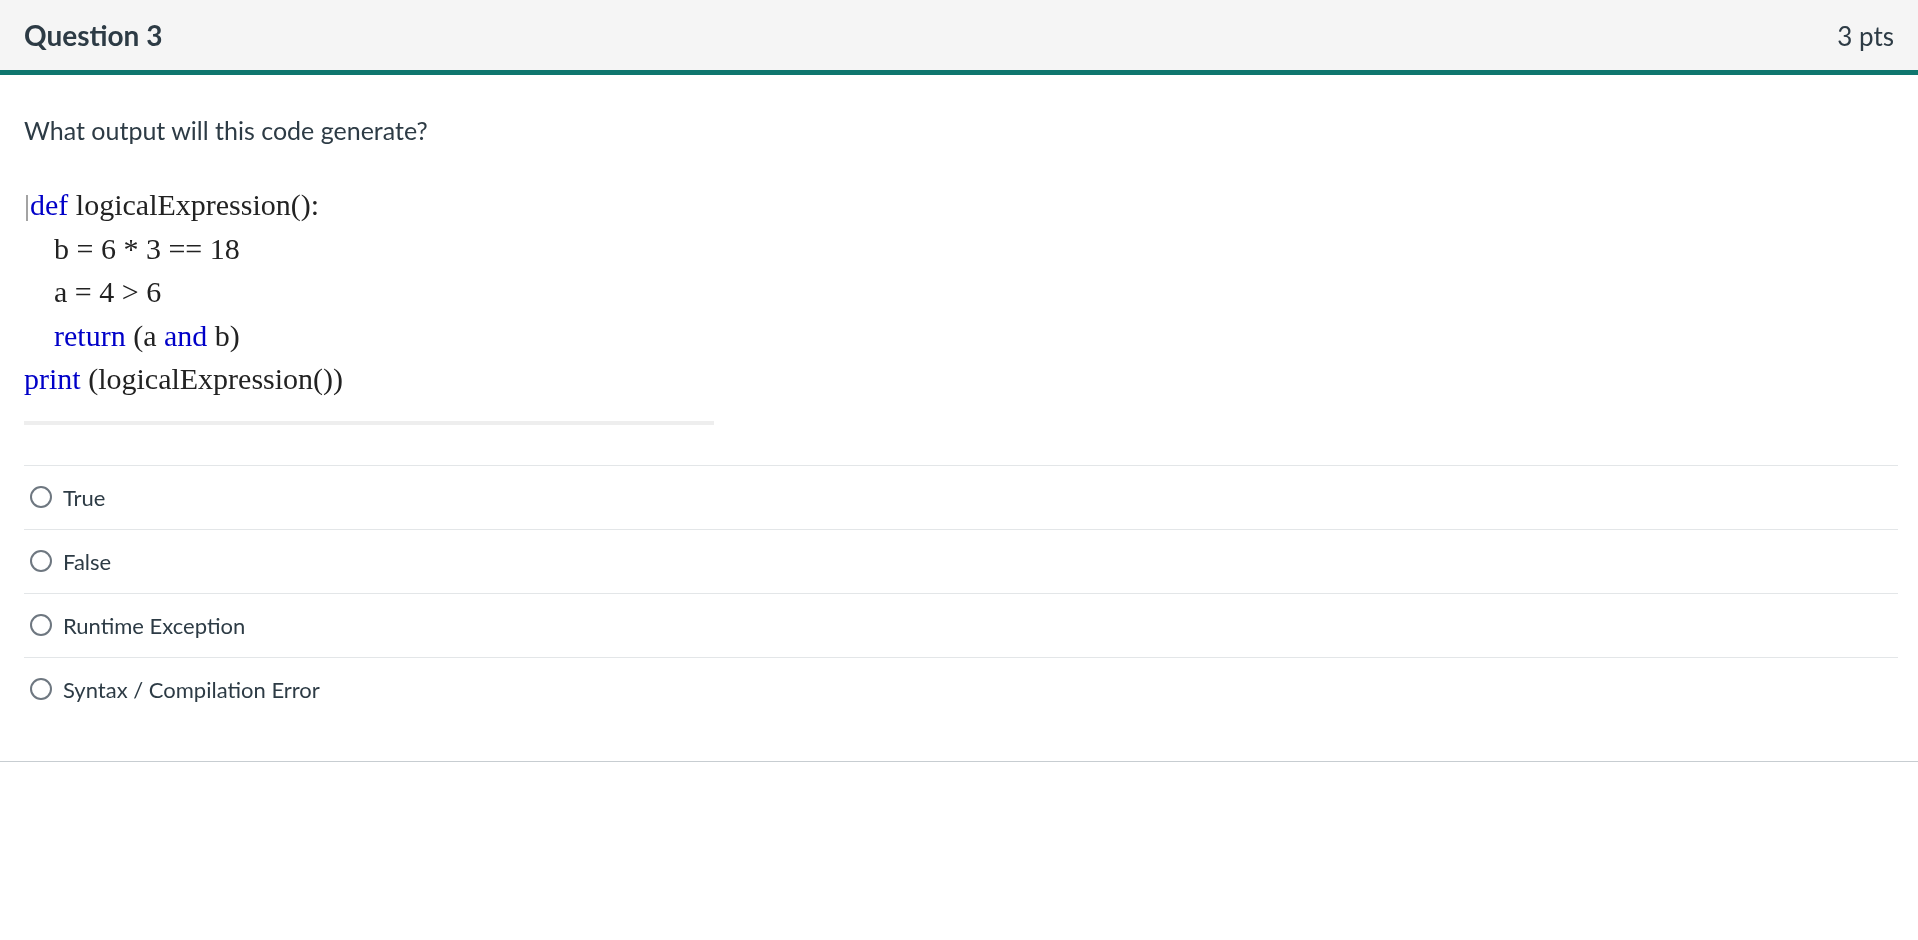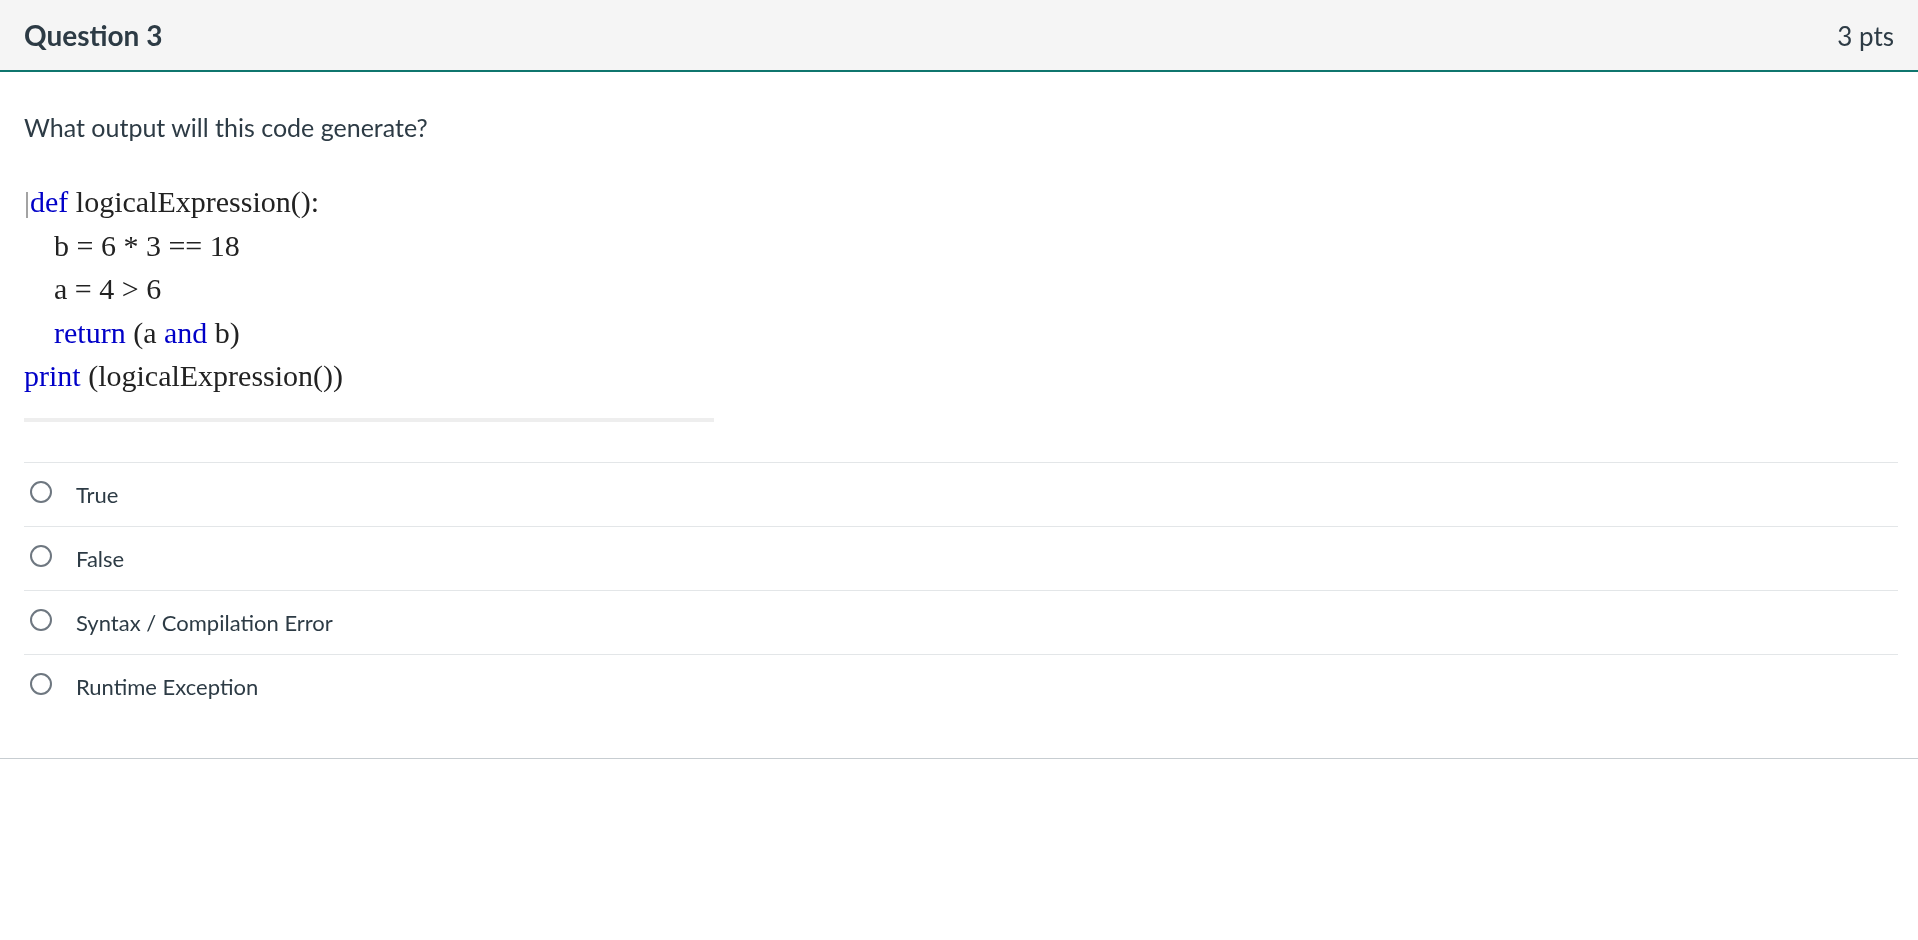--- a/index.html
+++ b/index.html
@@ -9,21 +9,21 @@
     font-family: "Lato", "Helvetica Neue", Helvetica, Arial, sans-serif;
     background: #ffffff;
     color: #2d3b45;
     width: 1918px;
   }
   .question-wrap {
     width: 1918px;
   }
   .question-header {
     background: #f5f5f5;
-    border-bottom: 2px solid #0f766e;
+    border-bottom: 5px solid #0f766e;
     padding: 18px 24px 18px 24px;
     display: flex;
     justify-content: space-between;
     align-items: baseline;
   }
   .question-title {
     font-size: 28px;
     font-weight: 700;
     color: #2d3b45;
   }
@@ -58,21 +58,22 @@
     width: 690px;
     height: 4px;
     background: #eeeeee;
     margin: 2px 0 40px 0;
   }
   .answers {
     border-top: 1px solid #e3e6e8;
   }
   .answer {
     display: flex;
-    gap: 24px;
+    align-items: center;
+    gap: 11px;
     padding: 18px 6px;
     border-bottom: 1px solid #e3e6e8;
     cursor: pointer;
   }
   .answer:last-child { border-bottom: none; }
   .radio {
     appearance: none;
     -webkit-appearance: none;
     width: 22px;
     height: 22px;
@@ -130,26 +131,26 @@
         <span class="answer-label">True</span>
       </label>
 
       <label class="answer">
         <input type="radio" name="q3" class="radio" style="">
         <span class="answer-label">False</span>
       </label>
 
       <label class="answer">
         <input type="radio" name="q3" class="radio" style="">
-        <span class="answer-label">Syntax / Compilation Error</span>
+        <span class="answer-label">Runtime Exception</span>
       </label>
 
       <label class="answer">
         <input type="radio" name="q3" class="radio" style="">
-        <span class="answer-label">Runtime Exception</span>
+        <span class="answer-label">Syntax / Compilation Error</span>
       </label>
 
     </div>
 
   </div>
 
   <div class="bottom-rule"></div>
 
 </div>
 

